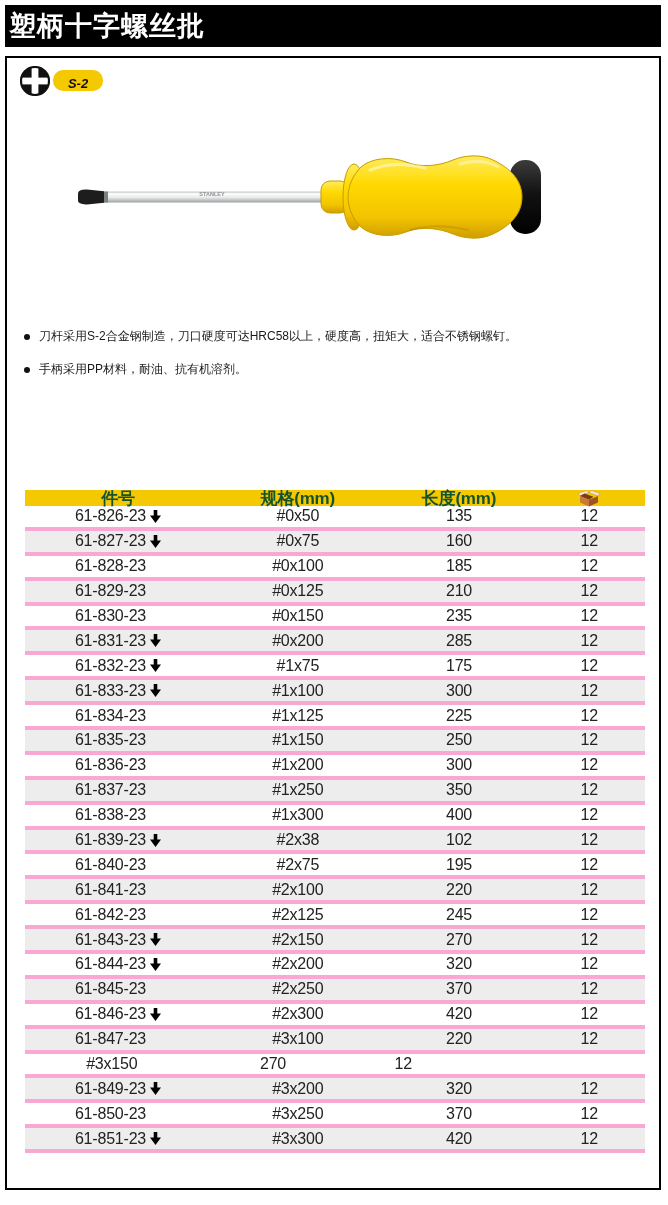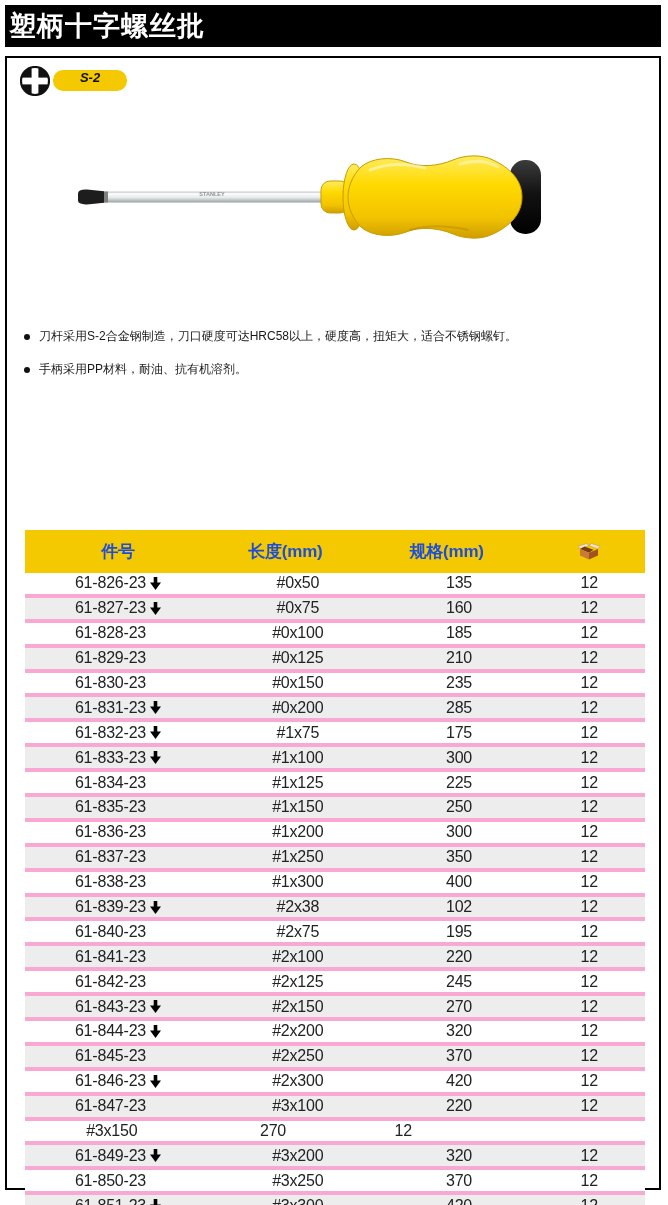--- a/index.html
+++ b/index.html
@@ -13,42 +13,42 @@
     background:var(--bar,#000);color:#fff;box-sizing:border-box;
     display:flex;align-items:center;padding-left:4px;
     font-size:27px;font-weight:bold;letter-spacing:1px;
   }
   .content-box{
     position:absolute;left:5px;top:56px;width:656px;height:1134px;
     border:2px solid #000;box-sizing:border-box;background:#fff;
   }
   .phillips-icon{position:absolute;left:20px;top:66px;width:30px;height:30px;}
   .s2-badge{
-    position:absolute;left:53px;top:70px;width:74px;height:21px;
+    position:absolute;left:53px;top:70px;width:50px;height:21px;
     background:var(--accent,#F5C901);border-radius:10px;
-    display:flex;align-items:flex-start;justify-content:center;
+    display:flex;align-items:flex-end;justify-content:center;
     font-size:13px;font-weight:bold;font-style:italic;color:#111;
   }
   .product-svg{position:absolute;left:60px;top:140px;width:560px;height:130px;}
   .features{
     position:absolute;left:24px;top:324px;width:616px;
     list-style:none;margin:0;padding:0;
     font-size:12px;color:#1a1a1a;line-height:25px;
   }
   .features li{position:relative;padding-left:15px;margin-bottom:8px;}
   .features li::before{
     content:"";position:absolute;left:0;top:10px;width:6px;height:6px;
     background:#111;border-radius:50%;
   }
   .table{
     position:absolute;left:25px;top:490px;width:620px;font-size:16px;color:#222;
   }
   .thead{
-    display:flex;height:43px;background:var(--accent,#F5C901);
-    font-weight:bold;font-size:17px;color:#1d4ed8;align-items:center;margin-top:40px;
+    display:flex;height:16px;background:var(--accent,#F5C901);
+    font-weight:bold;font-size:17px;color:#14532d;align-items:center;
   }
   .tr{
     display:flex;height:24.9px;align-items:center;background:#fff;
     border-bottom:4px solid #f9a8d4;box-sizing:border-box;
   }
   .tr.alt{background:var(--stripe,#EDEDED);}
   .th,.td{display:flex;align-items:center;justify-content:center;letter-spacing:-0.2px;}
   .c-part{width:30%;}
   .c-spec{width:28%;}
   .c-len{width:24%;}
@@ -131,22 +131,22 @@
 <ul class="features">
   <li><span>刀杆采用S-2合金钢制造，刀口硬度可达HRC58以上，硬度高，扭矩大，适合不锈钢螺钉。</span></li>
 
 
   <li><span>手柄采用PP材料，耐油、抗有机溶剂。</span></li>
 </ul>
 
 <div class="table">
   <div class="thead">
     <div class="th c-part">件号</div>
+    <div class="th c-spec">规格(mm)</div>
     <div class="th c-len">长度(mm)</div>
-    <div class="th c-spec">规格(mm)</div>
     <div class="th c-pack">
       <svg width="22" height="17" viewBox="0 0 22 17">
         <polygon points="2,6 0,3.2 8.5,0.6 11,2.6" fill="#f3e7d2" stroke="#b98a55" stroke-width="0.5"></polygon>
         <polygon points="11,2.6 13.5,0.6 22,3.2 20,6" fill="#f3e7d2" stroke="#b98a55" stroke-width="0.5"></polygon>
         <polygon points="2,6 6.5,3.4 15.5,6.8 11,9.8" fill="#7a3a14"></polygon>
         <polygon points="2,6 2,12.4 11,16.4 11,9.8" fill="#c97a35"></polygon>
         <polygon points="20,6 20,12.4 11,16.4 11,9.8" fill="#a15420"></polygon>
       </svg>
     </div>
   </div>

